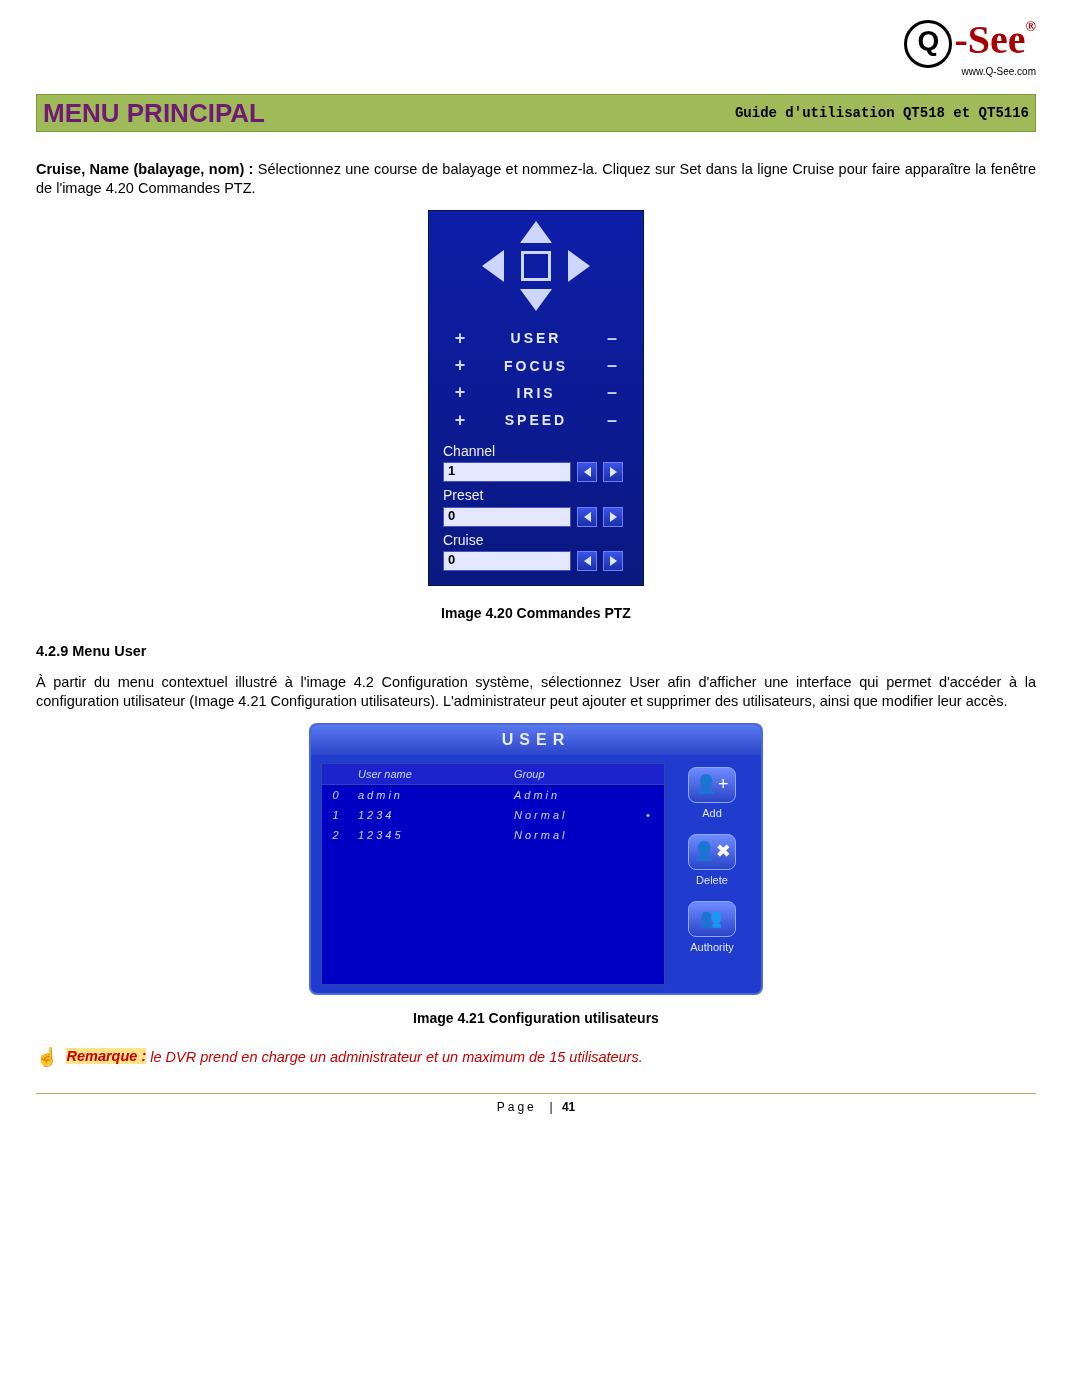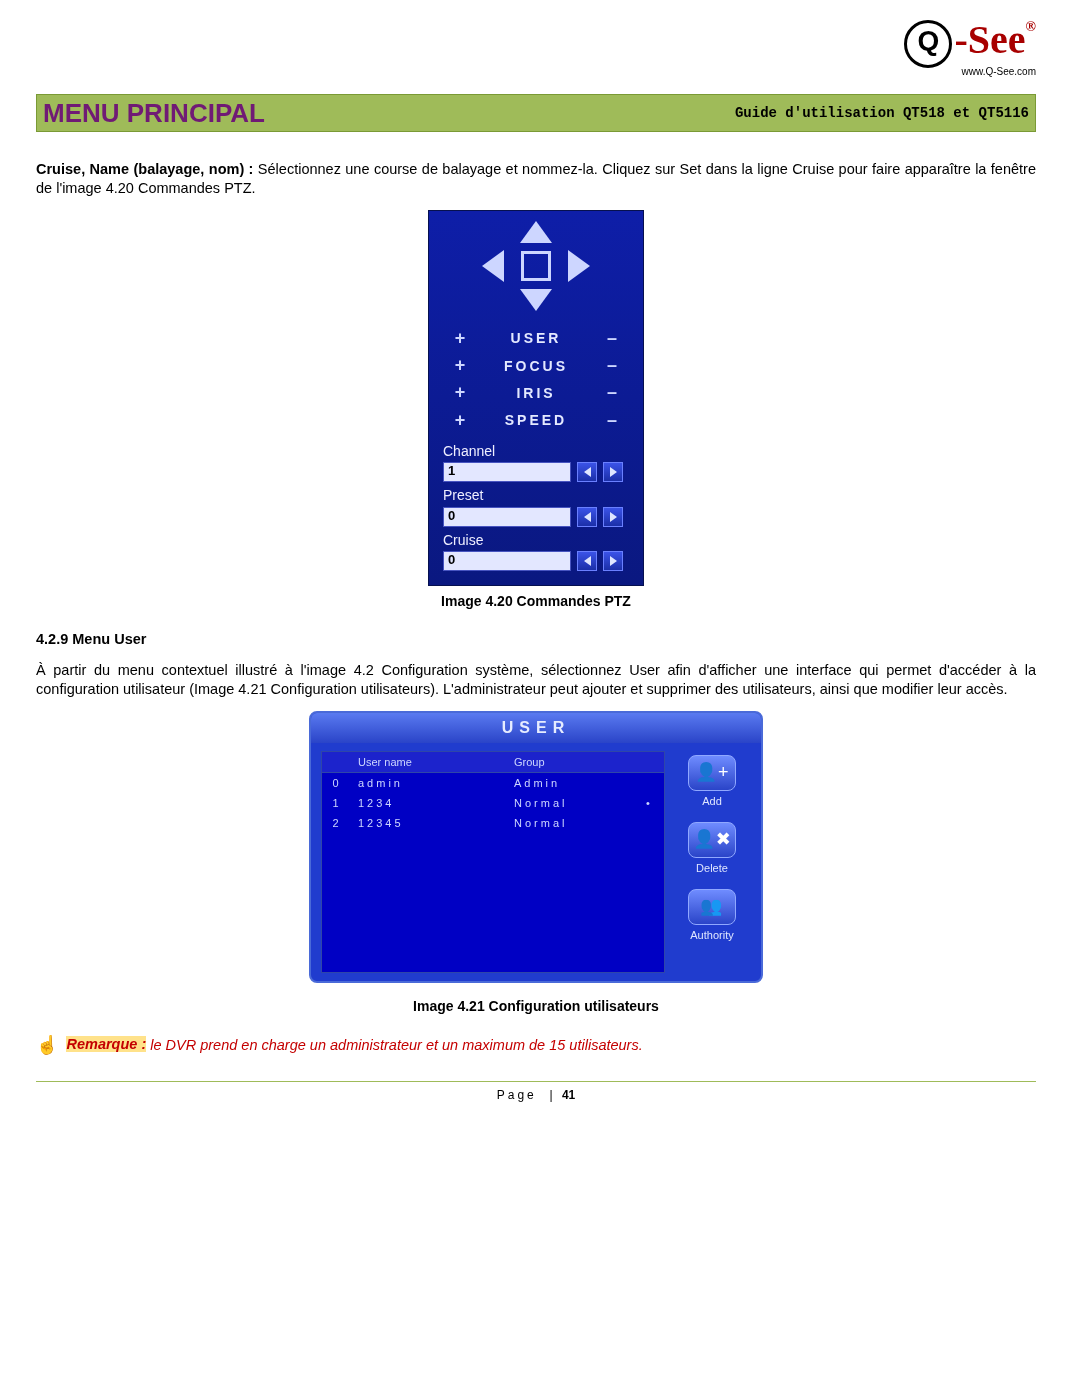--- a/index.html
+++ b/index.html
@@ -137,21 +137,21 @@
   }
   .mini-arr {
     width: 18px; height: 18px; background: linear-gradient(#3b53e8,#1b2fa8);
     border: 1px solid #6a80ff; display: inline-flex; align-items: center; justify-content: center;
   }
   .tri-l { width:0;height:0;border-top:5px solid transparent;border-bottom:5px solid transparent;border-right:7px solid #dfe6ff; }
   .tri-r { width:0;height:0;border-top:5px solid transparent;border-bottom:5px solid transparent;border-left:7px solid #dfe6ff; }
   .caption {
     font-weight: bold;
     font-size: 14px;
-    margin-top: 6px;
+    margin-top: 18px;
   }
   .remark-line { margin-top: 6px; }
   .hand-icon { font-size: 18px; display: inline-block; margin-right: 4px; vertical-align: middle; }
   .remark-label {
     background: #ffe28a;
     color: #c40000;
     font-style: italic;
     font-weight: bold;
   }
   .remark-text {
@@ -186,21 +186,21 @@
     flex: 1;
     border: 1px solid #2e46a8;
     min-height: 220px;
     color: #cdd6ff;
     font-size: 11px;
   }
   .userwin .tbl .hdr {
     display: flex; background: rgba(80,100,220,0.35);
     border-bottom: 1px solid #2e46a8;
   }
-  .userwin .tbl .hdr div, .userwin .tbl .trow div { padding: 3px 6px; }
+  .userwin .tbl .hdr div, .userwin .tbl .trow div { padding: 3px 6px; font-style: italic; }
   .c0 { width: 18px; text-align: center; }
   .c1 { flex: 1.2; }
   .c2 { flex: 1; }
   .c3 { width: 12px; }
   .userwin .tbl .trow { display: flex; letter-spacing: 3px; }
   .sidebtns { width: 78px; display: flex; flex-direction: column; gap: 14px; align-items: center; padding-top: 4px;}
   .sidebtn { text-align: center; color: #dfe6ff; font-size: 11px; }
   .sidebtn .ic {
     width: 46px; height: 34px;
     background: linear-gradient(#6f8cff,#2a44c8);

